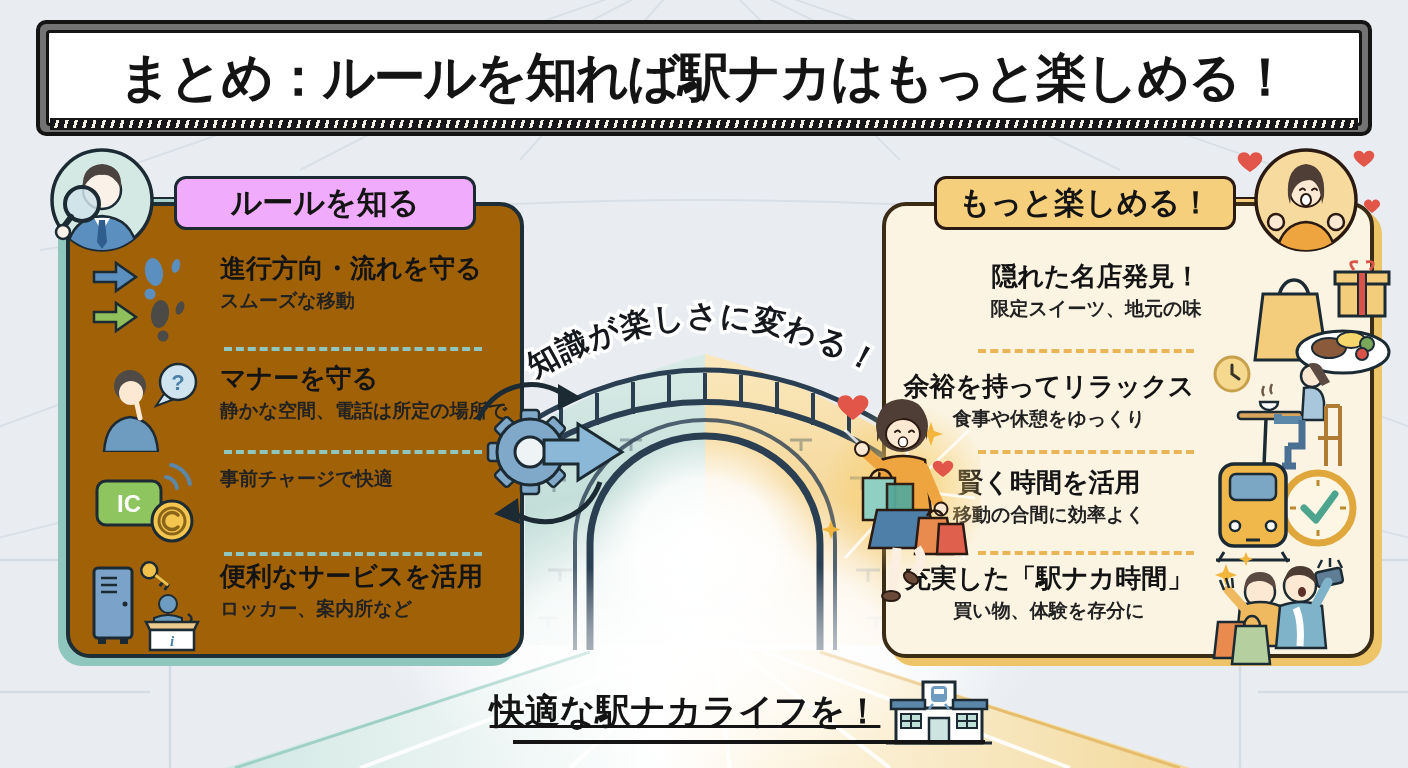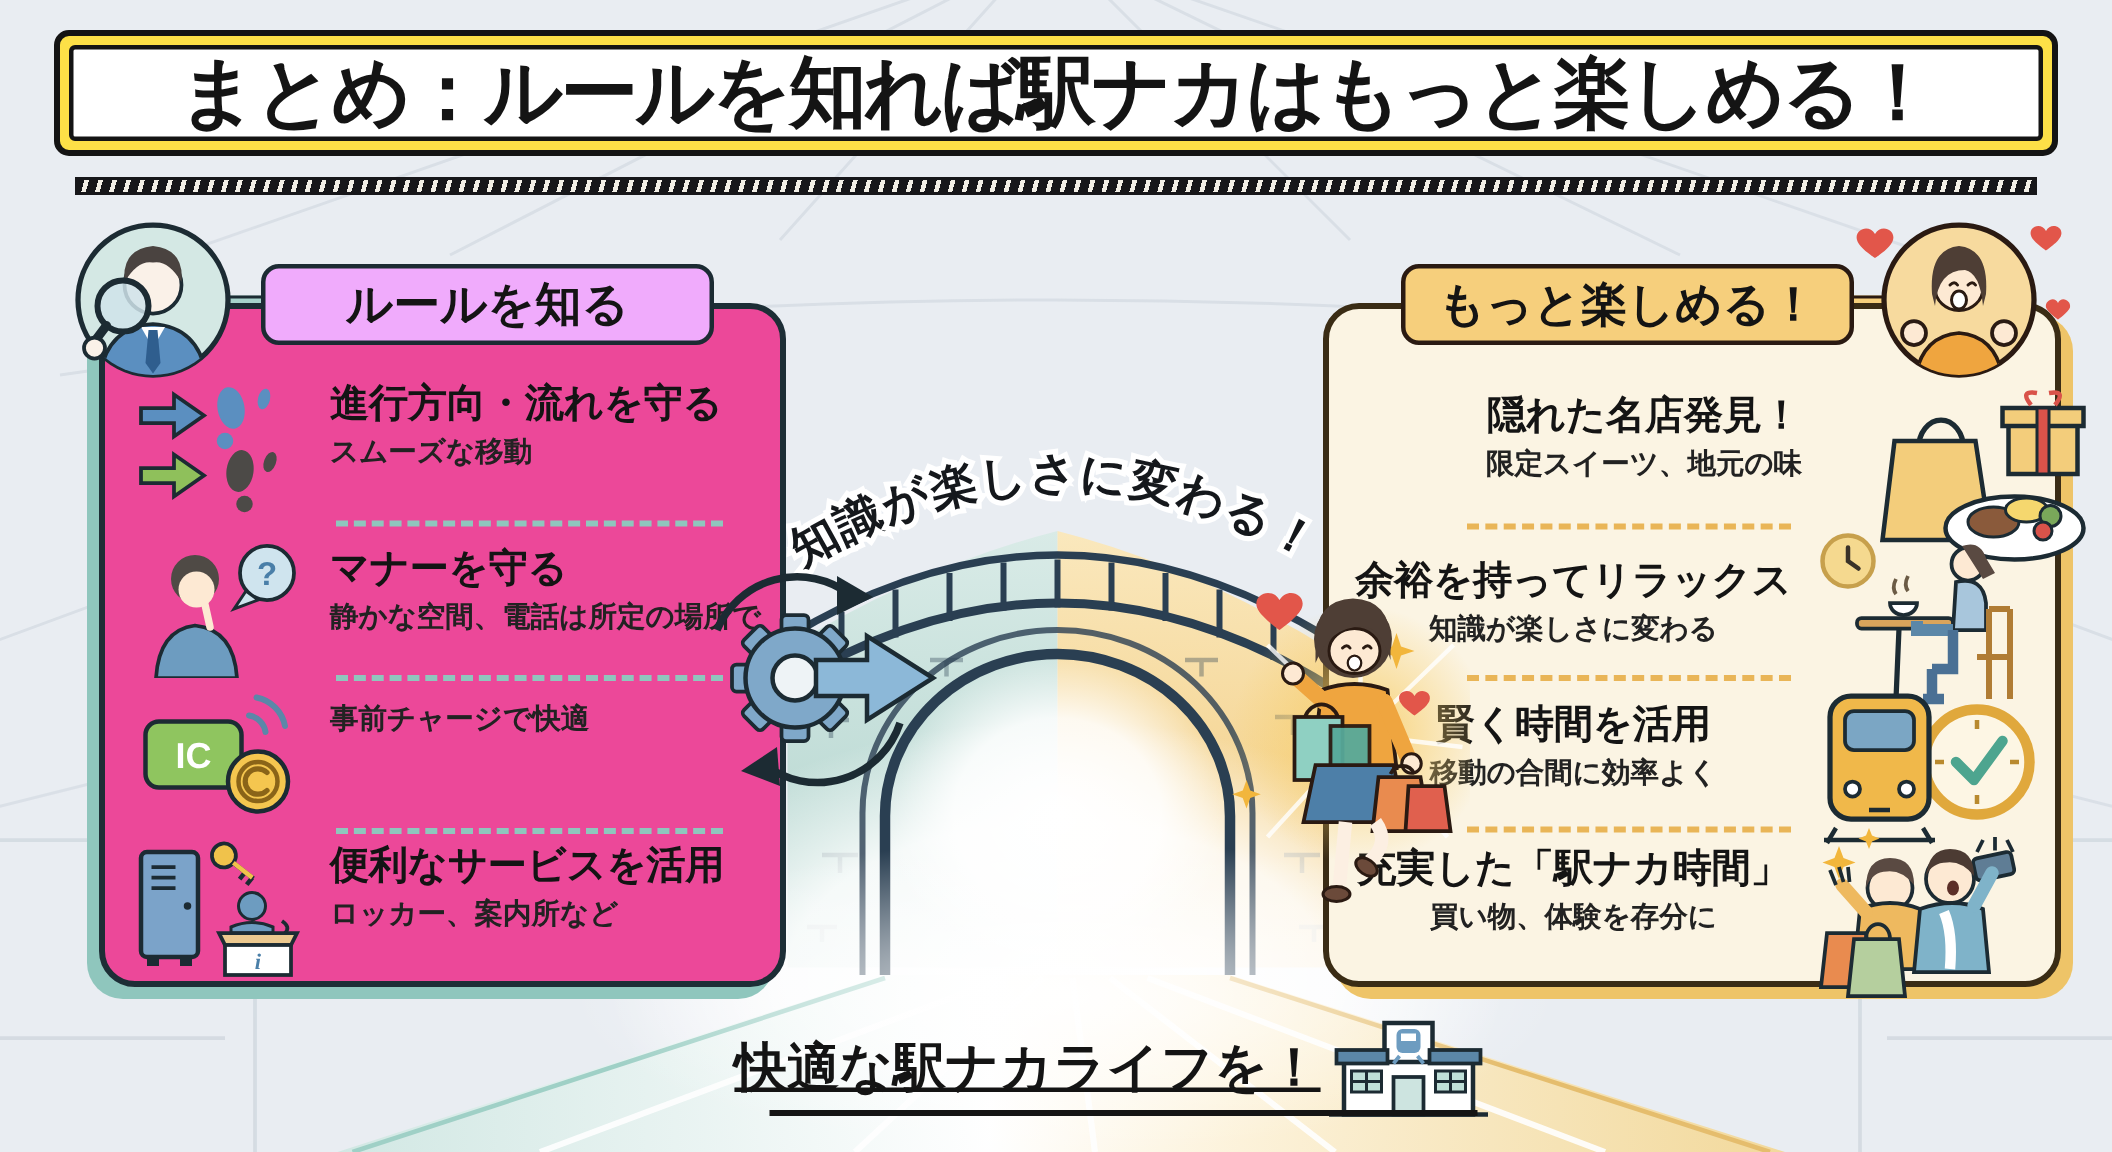--- a/index.html
+++ b/index.html
@@ -2,32 +2,32 @@
 <html><head>
 <meta charset="utf-8">
 <style>
   html,body{margin:0;padding:0;background:#cfd5db;}
   .stage{position:relative;width:1408px;height:768px;overflow:hidden;background:#e9edf2;
          font-family:"Liberation Sans","DejaVu Sans",sans-serif;color:#141414;}
   .abs{position:absolute;}
   svg{display:block;}
 
   
-  .banner{left:36px;top:20px;width:1336px;height:84px;background:#fde047;
+  .banner{left:36px;top:20px;width:1336px;height:116px;background:#737373;
           border:4px solid #141414;border-radius:10px;box-sizing:border-box;z-index:4;}
   .banner-inner{position:absolute;inset:6px;background:#ffffff;border:3px solid #141414;
           border-radius:4px;display:flex;align-items:center;justify-content:center;}
   .banner-title{font-size:52px;font-weight:900;letter-spacing:-2px;white-space:nowrap;margin:0;}
   .ticket-strip{left:50px;top:118px;width:1308px;height:12px;z-index:4;box-sizing:border-box;
           background:repeating-linear-gradient(105deg,#17171a 0 6px,#f2efe6 6px 9px);
           border-top:2px solid #17171a;border-bottom:2px solid #17171a;}
 
   
   .panel{box-sizing:border-box;border-radius:24px;z-index:2;}
-  .panel-left{left:66px;top:202px;width:458px;height:456px;background:#ec4899;
+  .panel-left{left:66px;top:202px;width:458px;height:456px;background:#a16207;
           border:4px solid #1d2e36;box-shadow:-8px 8px 0 #8fc6bd;}
   .panel-right{left:882px;top:202px;width:492px;height:456px;background:#fbf4e3;
           border:4px solid #3a2c15;box-shadow:8px 8px 0 #eec468;}
   .pill{box-sizing:border-box;border-radius:12px;display:flex;align-items:center;justify-content:center;
         font-size:31px;font-weight:900;z-index:3;}
   .pill-left{left:174px;top:176px;width:302px;height:54px;background:#f0abfc;border:3.5px solid #1c2b33;}
   .pill-right{left:934px;top:176px;width:302px;height:54px;background:#f6cf7c;border:3.5px solid #2a1a12;}
   .connector{height:12px;width:42px;z-index:2;box-sizing:border-box;}
   .conn-left{left:140px;top:197px;background:#a7d3cc;border:2px solid #1c2b33;}
   .conn-right{left:1226px;top:197px;background:#f6cf7c;border:2px solid #2a1a12;}
@@ -301,21 +301,21 @@
         <ellipse cx="100" cy="92" rx="14" ry="8" fill="#f5d76e" stroke="#1c2b33" stroke-width="2"></ellipse>
         <circle cx="116" cy="96" r="7" fill="#7aa85a" stroke="#1c2b33" stroke-width="2"></circle>
         <circle cx="111" cy="106" r="6" fill="#d9534a" stroke="#1c2b33" stroke-width="2"></circle>
       </svg>
     </div>
     <div class="divider gold" style="left:92px;top:143px;width:216px;"></div>
 
     <div class="item" style="left:0;top:166px;width:484px;height:88px;">
       <div class="right-item-text">
         <p class="item-title">余裕を持ってリラックス</p>
-        <p class="item-sub">知識が楽しさに変わる</p>
+        <p class="item-sub">食事や休憩をゆっくり</p>
       </div>
       <svg class="abs" style="left:322px;top:-18px" width="148" height="120" viewBox="0 0 148 120">
         <circle cx="24" cy="20" r="17" fill="#f5d98f" stroke="#c7a04c" stroke-width="3"></circle>
         <path d="M24,11 v9 l7,5" fill="none" stroke="#3a3228" stroke-width="3" stroke-linecap="round"></path>
         <path d="M56,32 q-3,6 0,10 M64,30 q-3,6 0,10" fill="none" stroke="#6b5b45" stroke-width="2.5"></path>
         <path d="M52,48 a9,8 0 0 0 18,0 Z" fill="#ffffff" stroke="#1c2b33" stroke-width="2.5"></path>
         <rect x="30" y="58" width="64" height="7" rx="3" fill="#d9a45b" stroke="#1c2b33" stroke-width="2.5"></rect>
         <path d="M58,65 L56,112 M50,112 h14" stroke="#1c2b33" stroke-width="3.5"></path>
         <circle cx="104" cy="22" r="11" fill="#fde9d3" stroke="#1c2b33" stroke-width="2.5"></circle>
         <path d="M100,10 q12,-4 16,8 l6,10 -8,4" fill="#5a4a42"></path>

